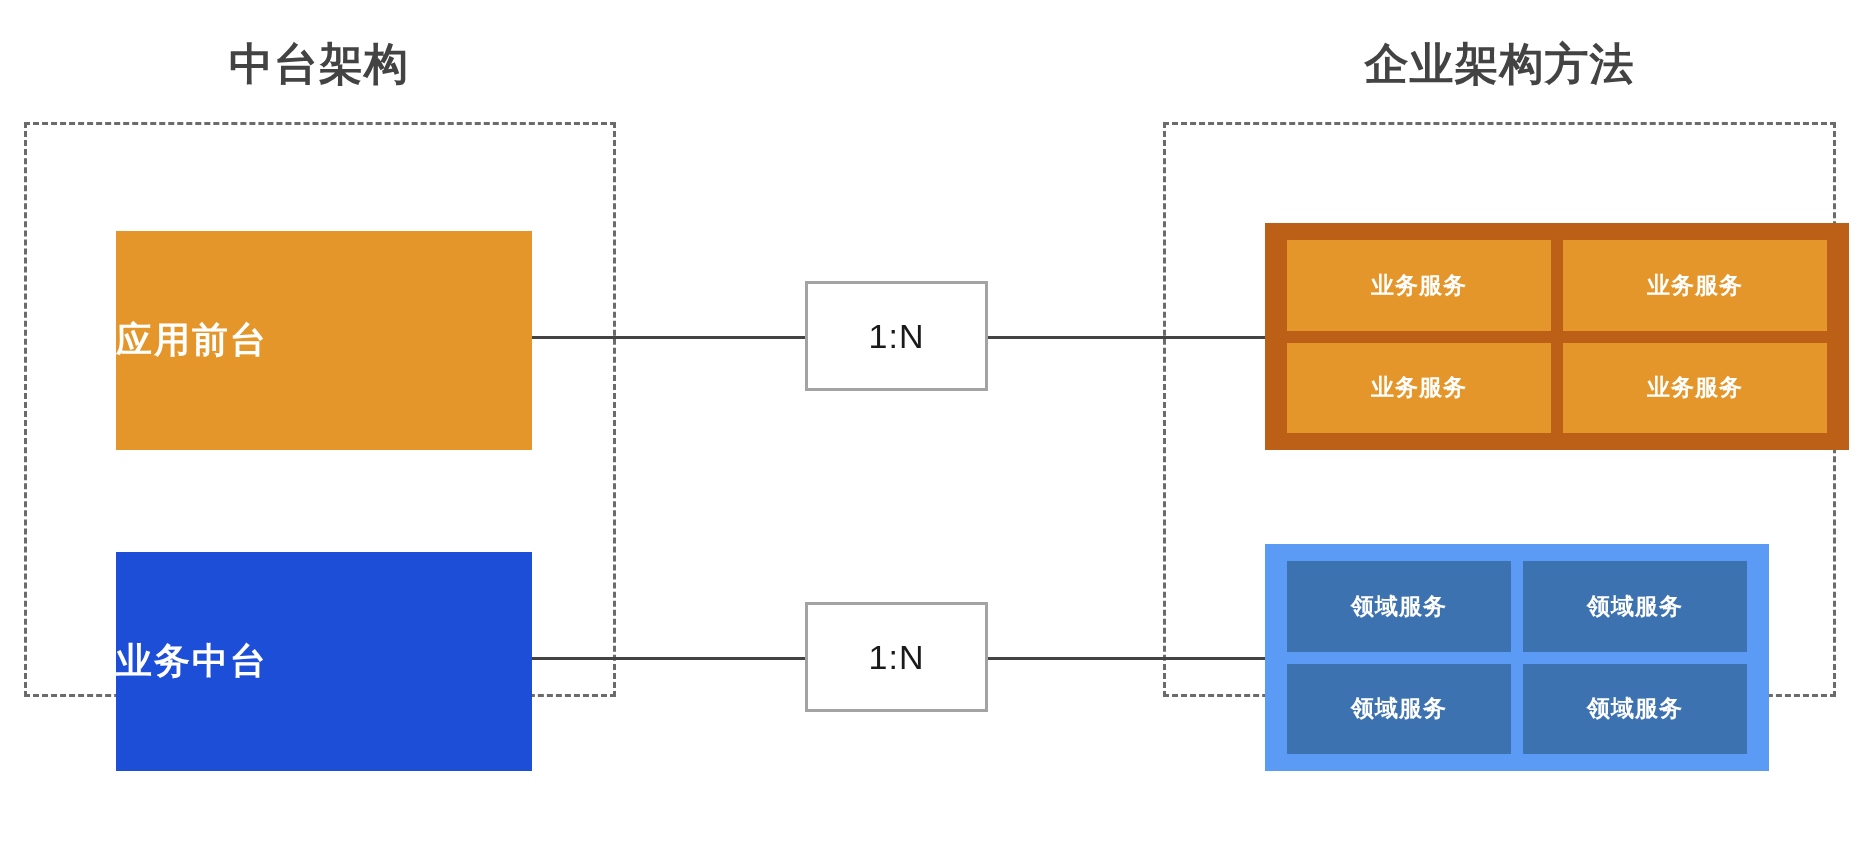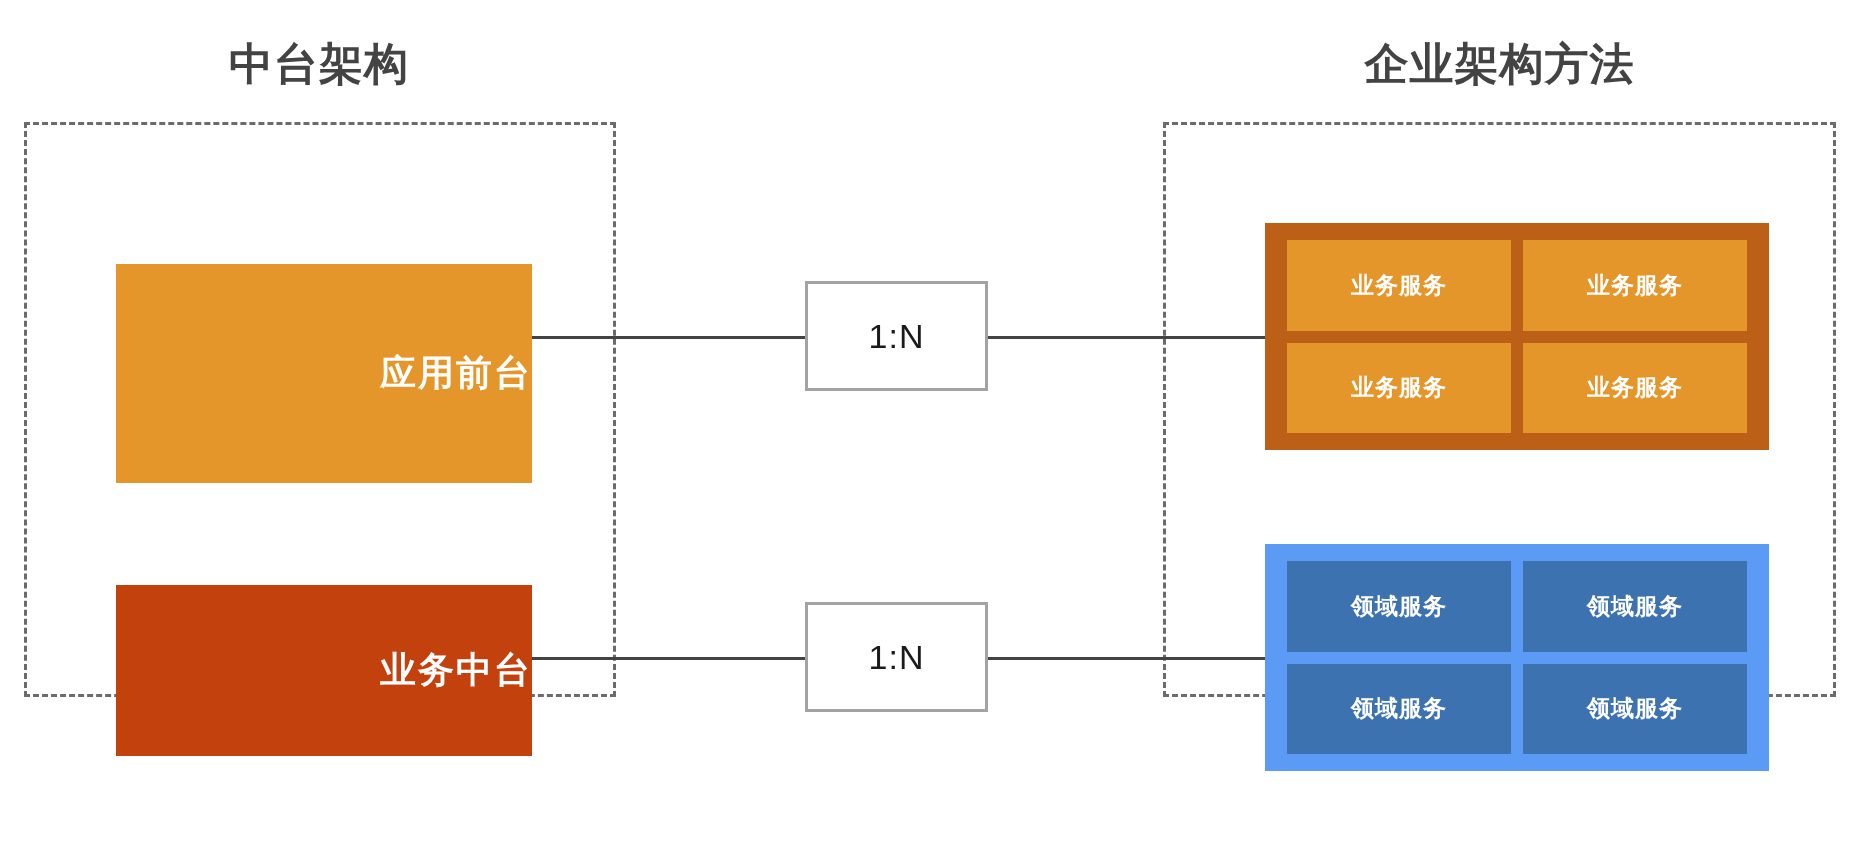--- a/index.html
+++ b/index.html
@@ -40,30 +40,29 @@
     background: transparent;
   }
   #region-left  { left: 24px;   top: 122px; width: 592px;  height: 575px; }
   #region-right { left: 1163px; top: 122px; width: 673px;  height: 575px; }
 
   
   .left-block {
     position: absolute;
     display: flex;
     align-items: center;
-    justify-content: flex-end;
+    justify-content: flex-start;
     color: #ffffff;
     font-size: 36px;
     font-weight: bold;
     letter-spacing: 2px;
     box-sizing: border-box;
-    margin-top: 33px;
   }
   #block-front  { left: 116px; top: 231px; width: 416px; height: 219px; background: #E5962A; }
-  #block-middle { left: 116px; top: 552px; width: 416px; height: 171px; background: #c2410c; }
+  #block-middle { left: 116px; top: 552px; width: 416px; height: 219px; background: #1d4ed8; }
 
   
   .conn-line {
     position: absolute;
     height: 3px;
     background: #434343;
   }
   #line-a1 { left: 532px;  top: 336px; width: 273px; }
   #line-a2 { left: 988px;  top: 336px; width: 277px; }
   #line-b1 { left: 532px;  top: 657px; width: 273px; }
@@ -100,21 +99,21 @@
   
   .svc-container {
     position: absolute;
     box-sizing: border-box;
     display: grid;
     grid-template-columns: 1fr 1fr;
     grid-template-rows: 1fr 1fr;
     gap: 12px;
     padding: 17px 22px;
   }
-  #container-app    { left: 1265px; top: 223px; width: 504px; height: 227px; background: #BC5F17; }
+  #container-app    { left: 1265px; top: 223px; width: 584px; height: 227px; background: #BC5F17; }
   #container-domain { left: 1265px; top: 544px; width: 504px; height: 227px; background: #5B9BF5; }
 
   .svc-cell {
     display: flex;
     align-items: center;
     justify-content: center;
     color: #ffffff;
     font-size: 23px;
     font-weight: bold;
     letter-spacing: 1px;

